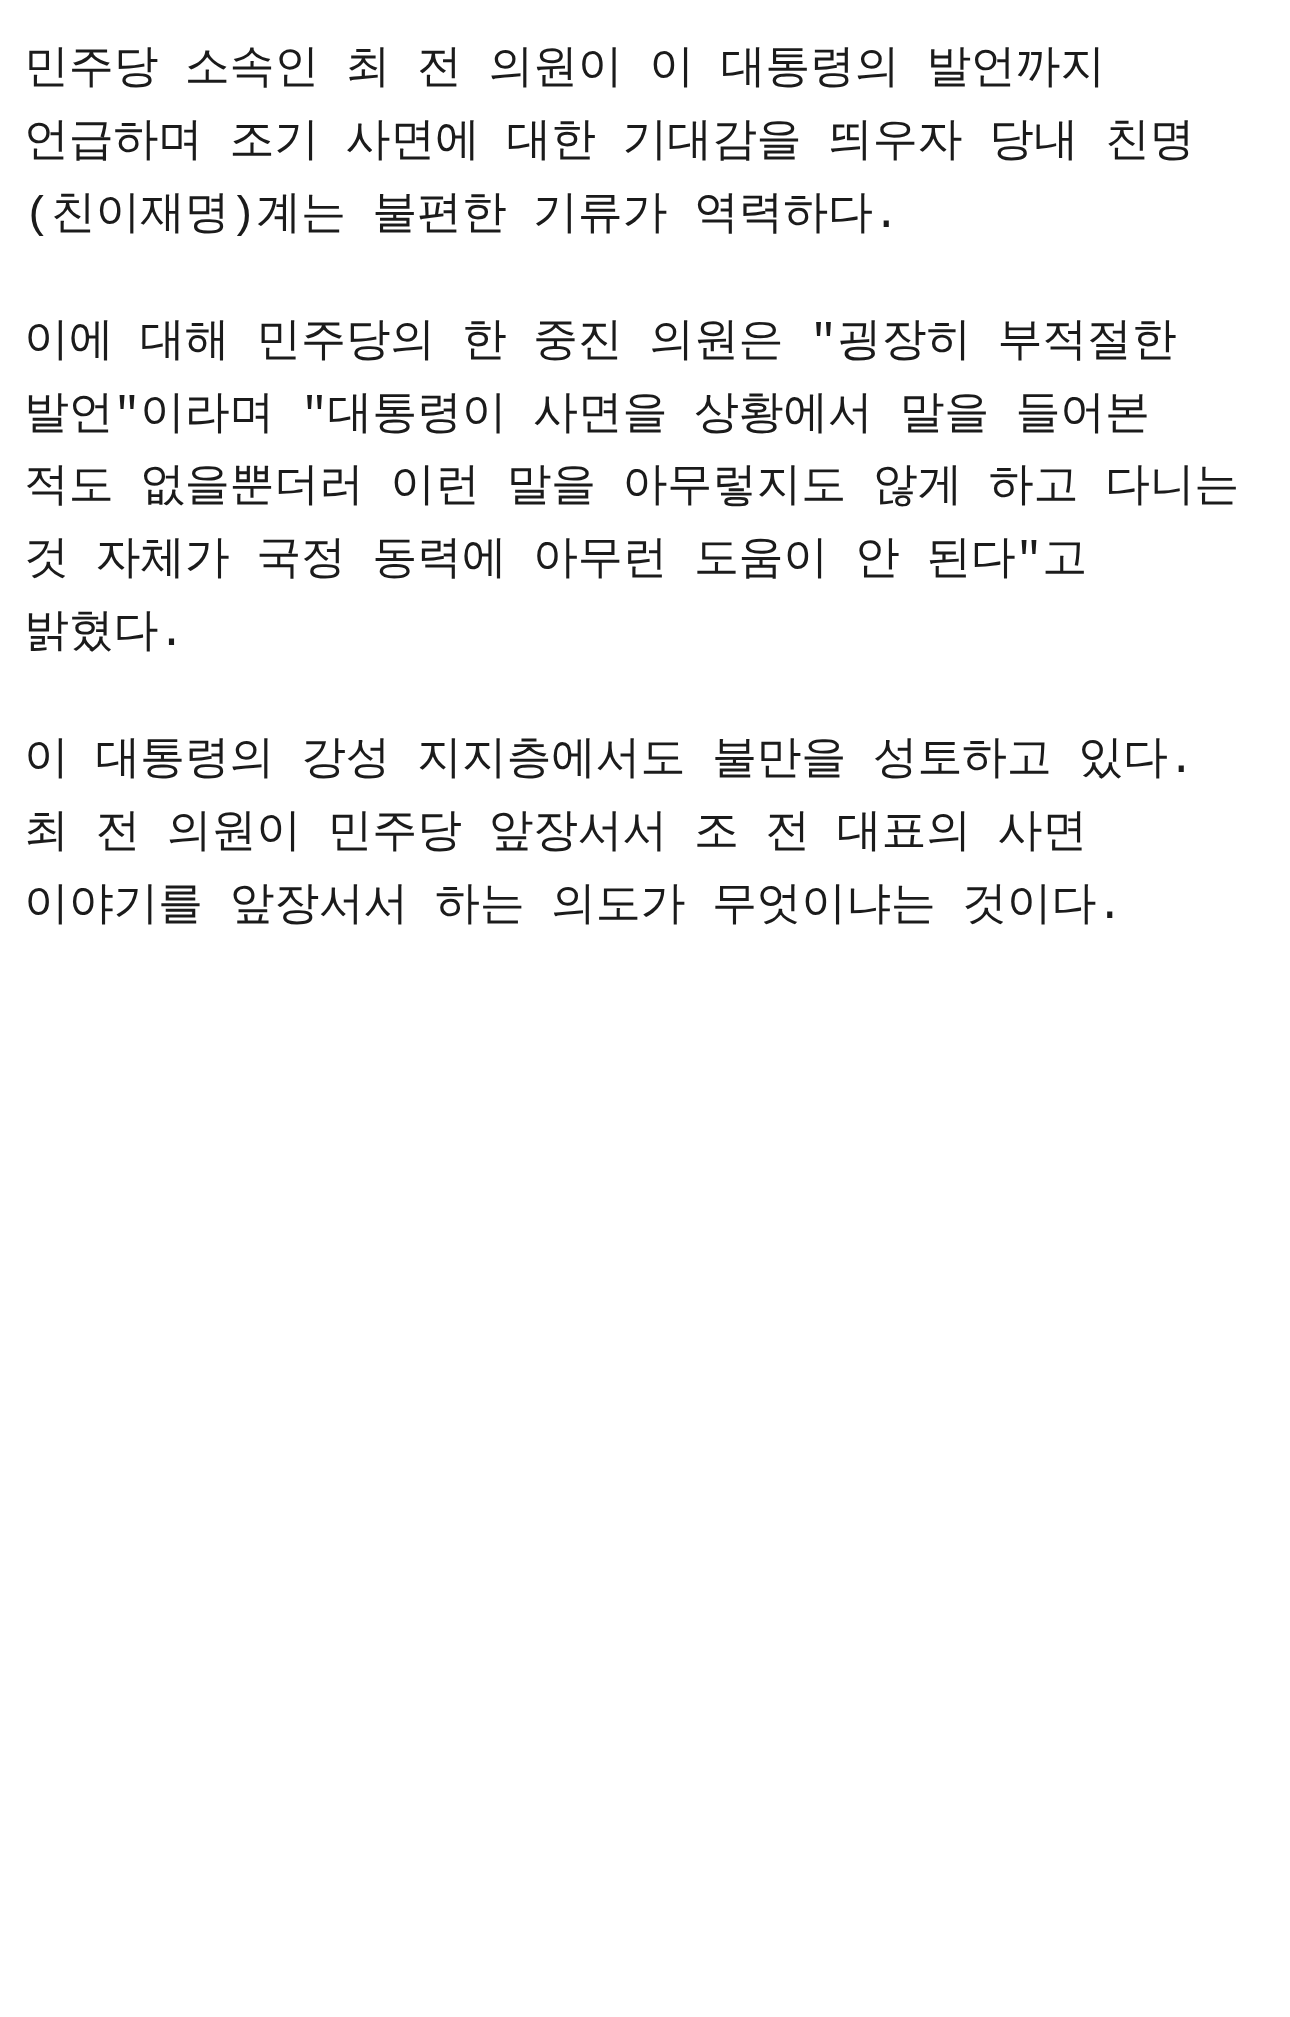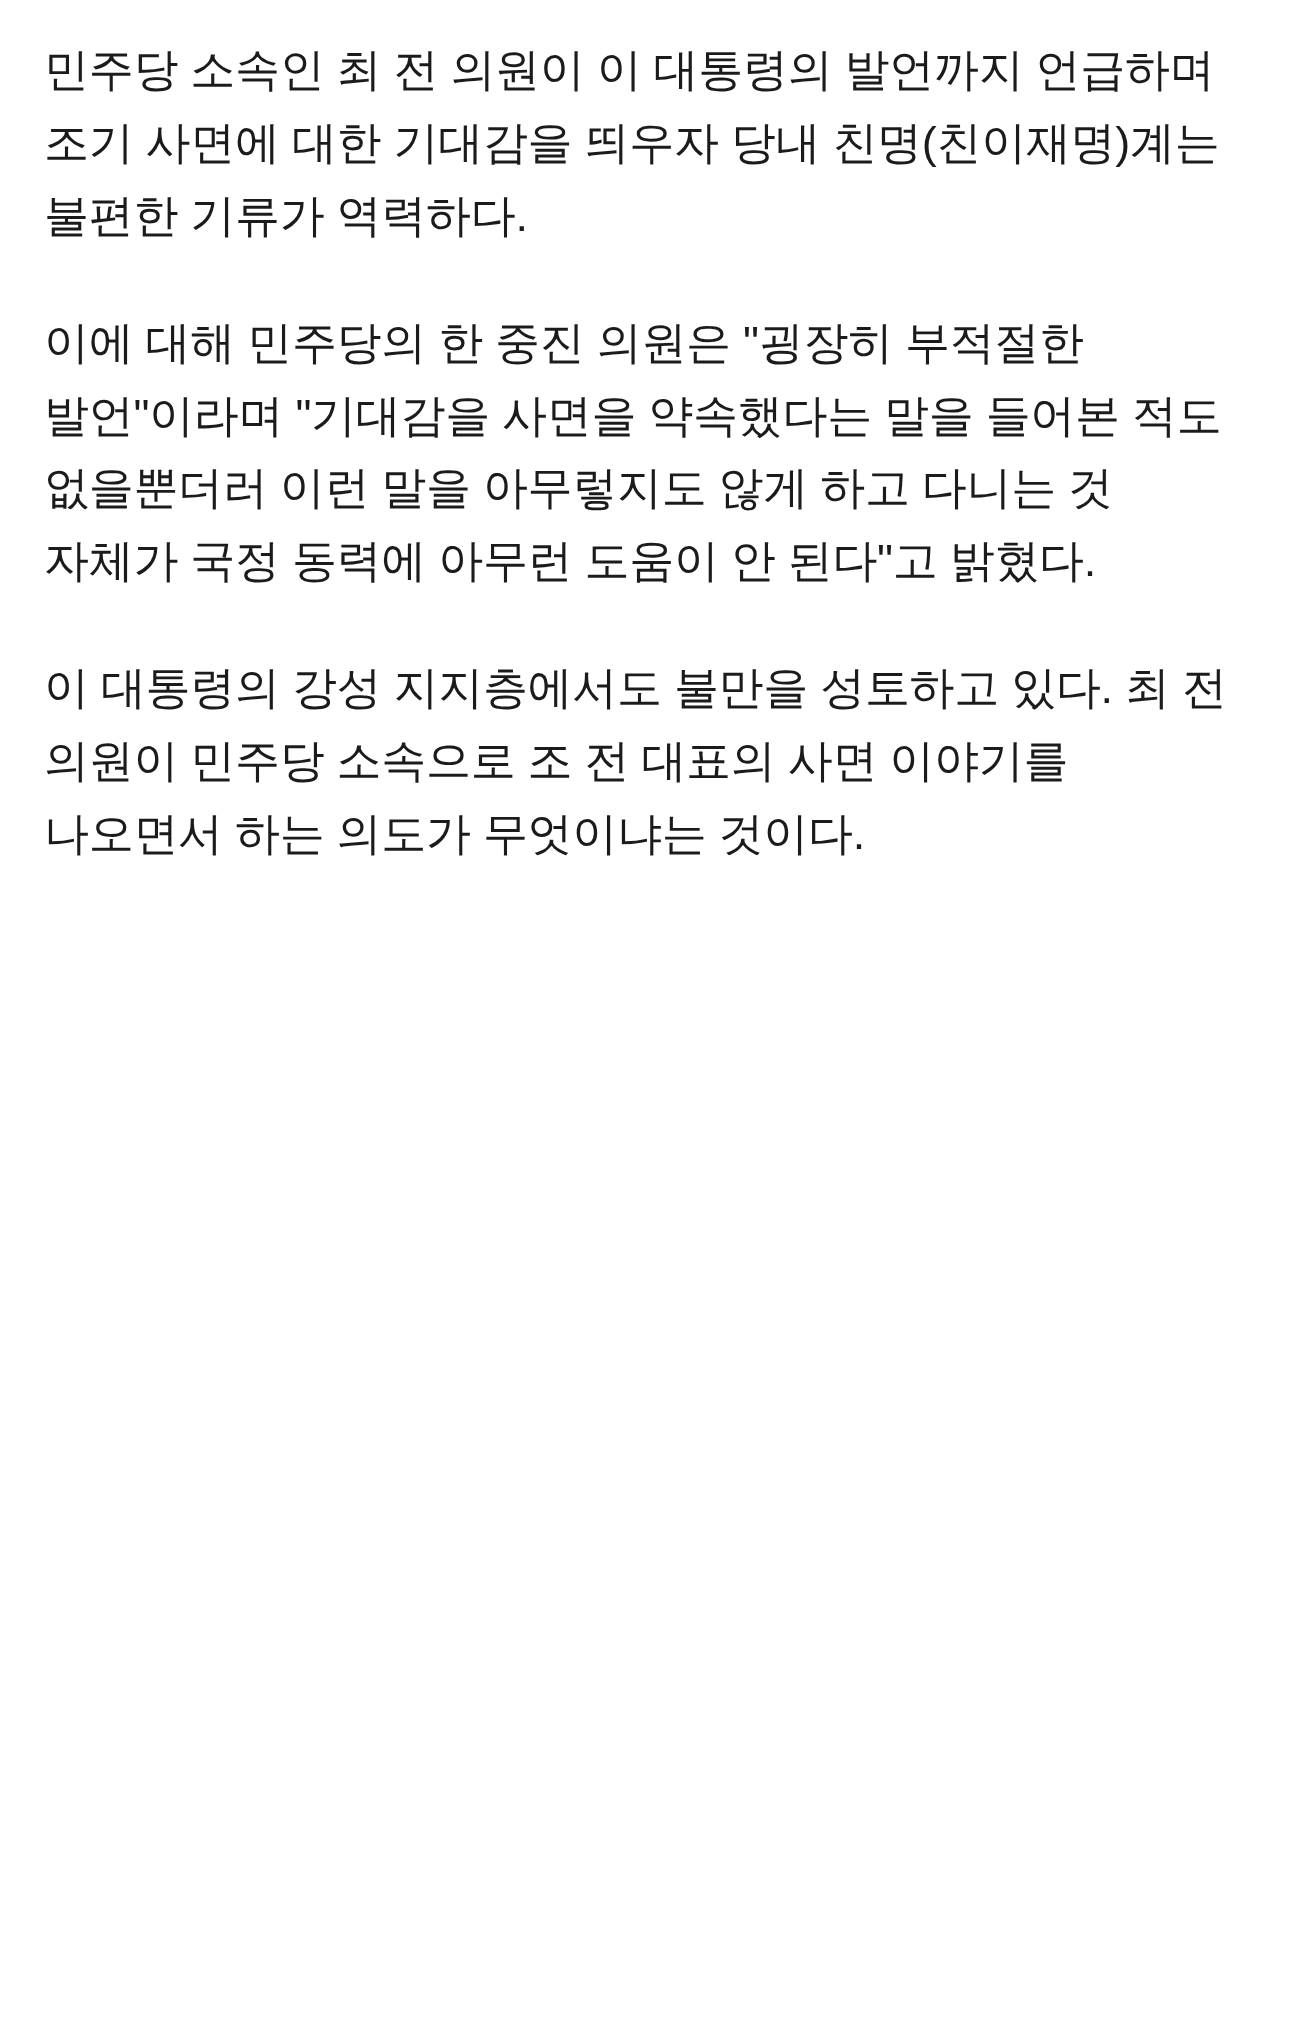--- a/index.html
+++ b/index.html
@@ -8,36 +8,37 @@
     background: #ffffff;
   }
   body {
     width: 1290px;
     min-height: 2017px;
     font-family: "Liberation Sans", "DejaVu Sans", sans-serif;
     color: #1a1a1a;
     -webkit-font-smoothing: antialiased;
   }
   .article-body {
-    padding: 34px 44px 40px 44px;
+    padding: 34px 44px 40px 24px;
     box-sizing: border-box;
+    font-family: Liberation Mono, monospace;
   }
   .paragraph {
     font-size: 45px;
     line-height: 1.62;
     letter-spacing: -0.3px;
     color: #1b1b1b;
     margin: 0 0 54px 0;
     word-break: keep-all;
     white-space: pre-wrap;
   }
   .paragraph:last-child {
     margin-bottom: 0;
   }
 </style>
 </head>
 <body>
 
 <main class="article-body">
   <p class="paragraph">민주당 소속인 최 전 의원이 이 대통령의 발언까지 언급하며 조기 사면에 대한 기대감을 띄우자 당내 친명(친이재명)계는 불편한 기류가 역력하다.</p>
-  <p class="paragraph">이에 대해 민주당의 한 중진 의원은 "굉장히 부적절한 발언"이라며 "기대감을 사면을 약속했다는 말을 들어본 적도 없을뿐더러 이런 말을 아무렇지도 않게 하고 다니는 것 자체가 국정 동력에 아무런 도움이 안 된다"고 밝혔다.</p>
-  <p class="paragraph">이 대통령의 강성 지지층에서도 불만을 성토하고 있다. 최 전 의원이 민주당 소속으로 조 전 대표의 사면 이야기를 나오면서 하는 의도가 무엇이냐는 것이다.</p>
+  <p class="paragraph">이에 대해 민주당의 한 중진 의원은 "굉장히 부적절한 발언"이라며 "대통령이 사면을 상황에서 말을 들어본 적도 없을뿐더러 이런 말을 아무렇지도 않게 하고 다니는 것 자체가 국정 동력에 아무런 도움이 안 된다"고 밝혔다.</p>
+  <p class="paragraph">이 대통령의 강성 지지층에서도 불만을 성토하고 있다. 최 전 의원이 민주당 앞장서서 조 전 대표의 사면 이야기를 앞장서서 하는 의도가 무엇이냐는 것이다.</p>
 </main>
 
 </body></html>

